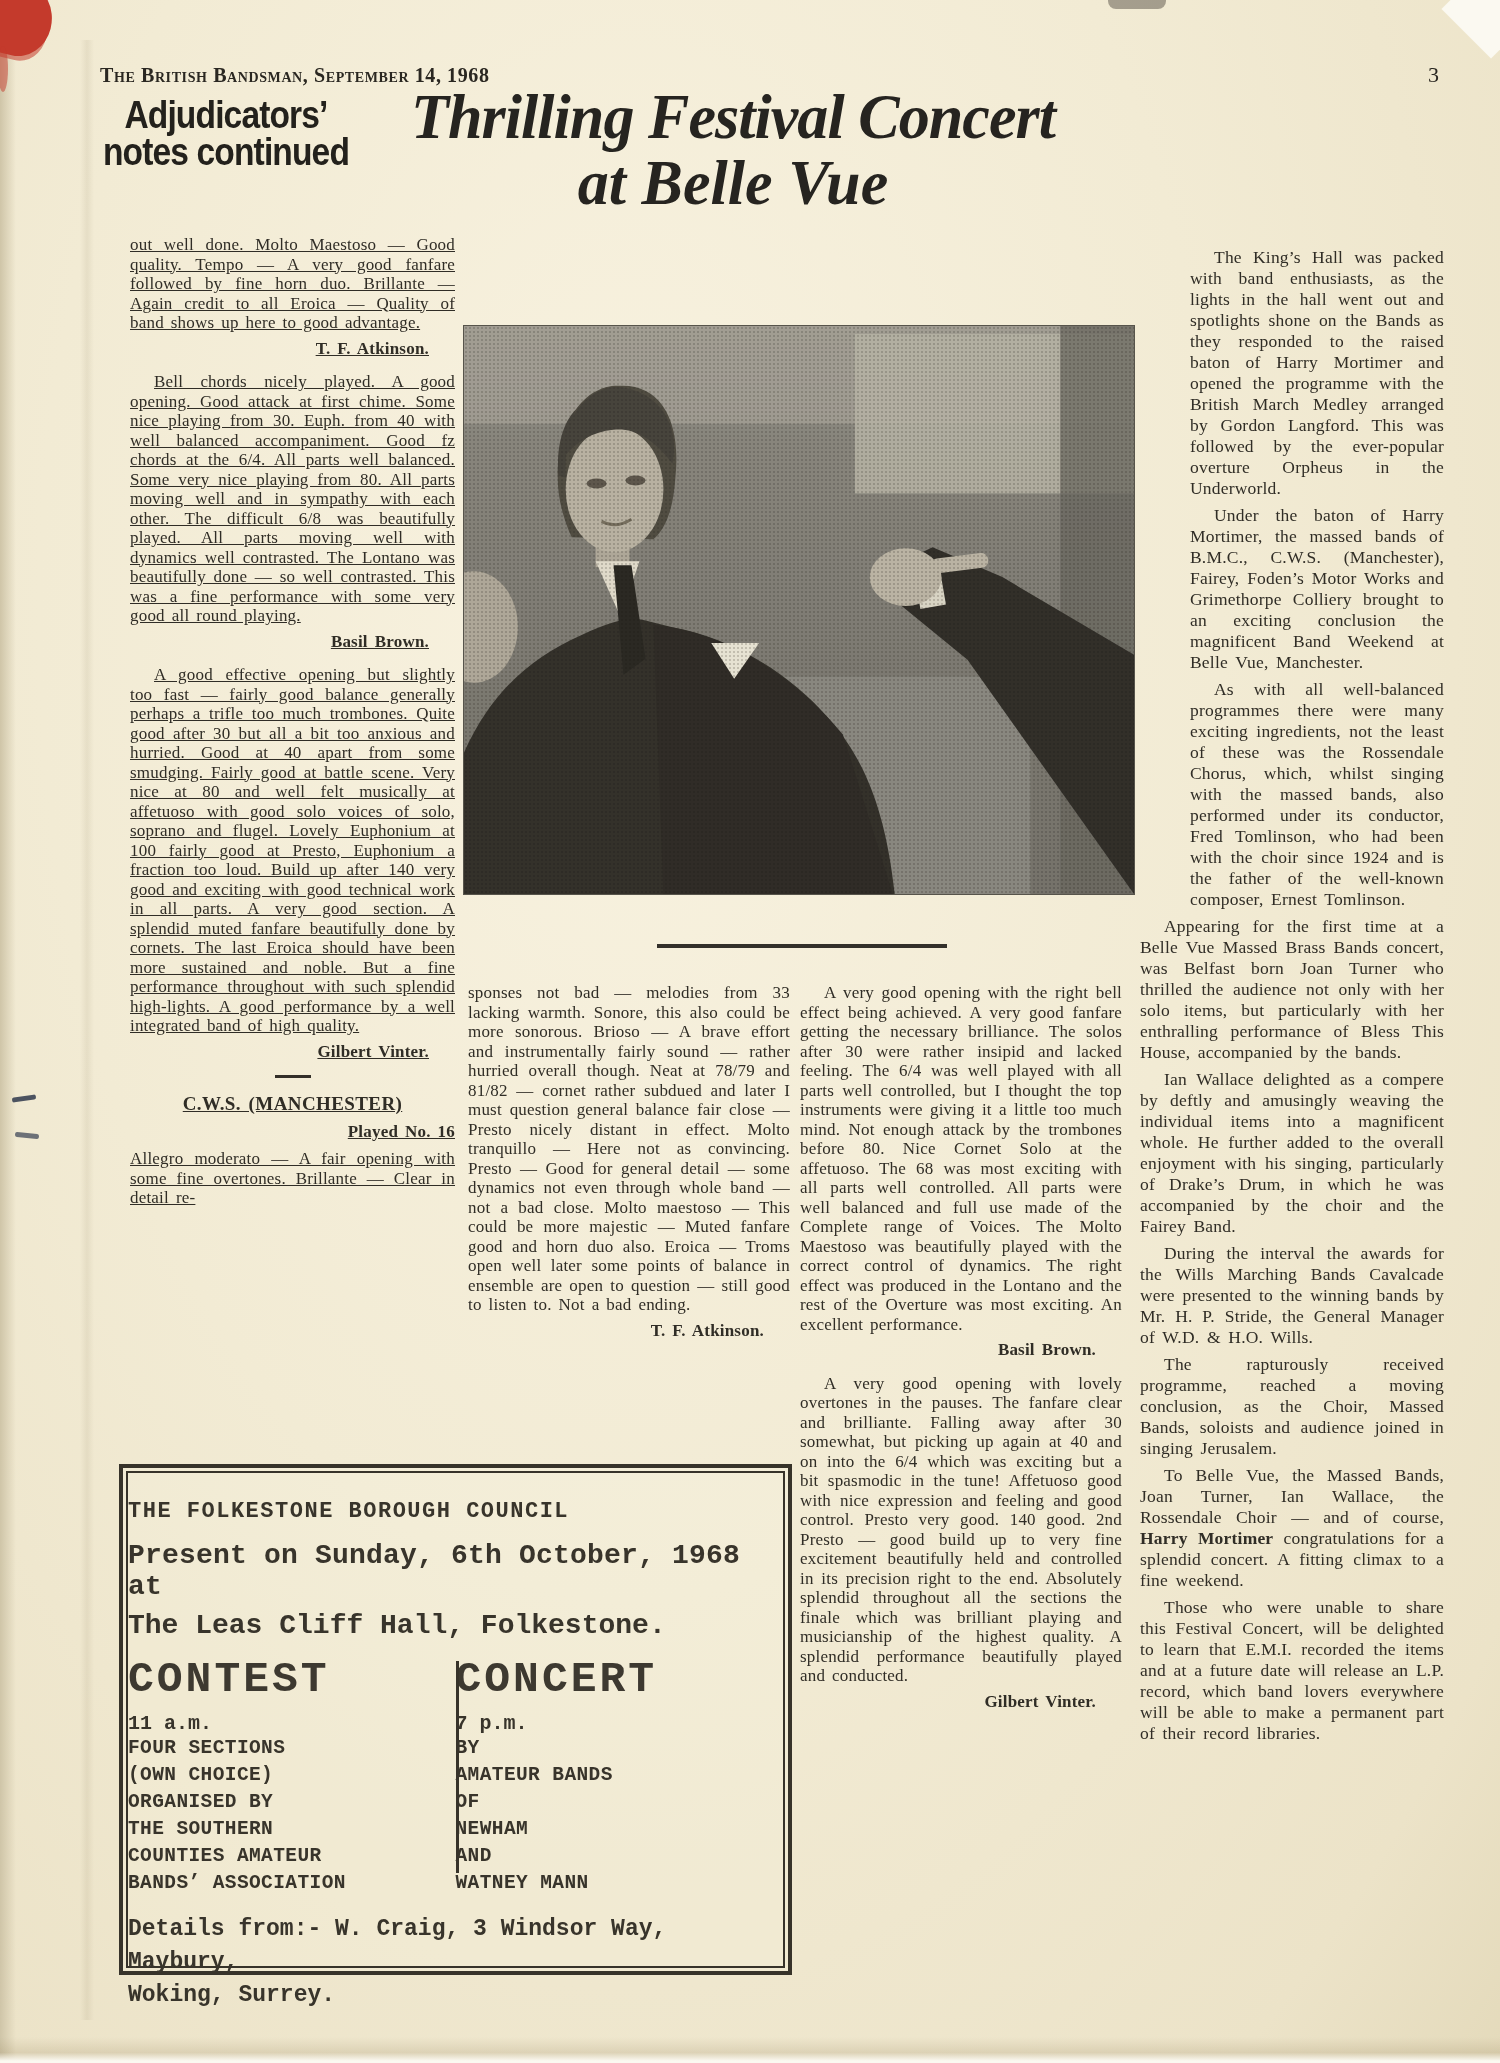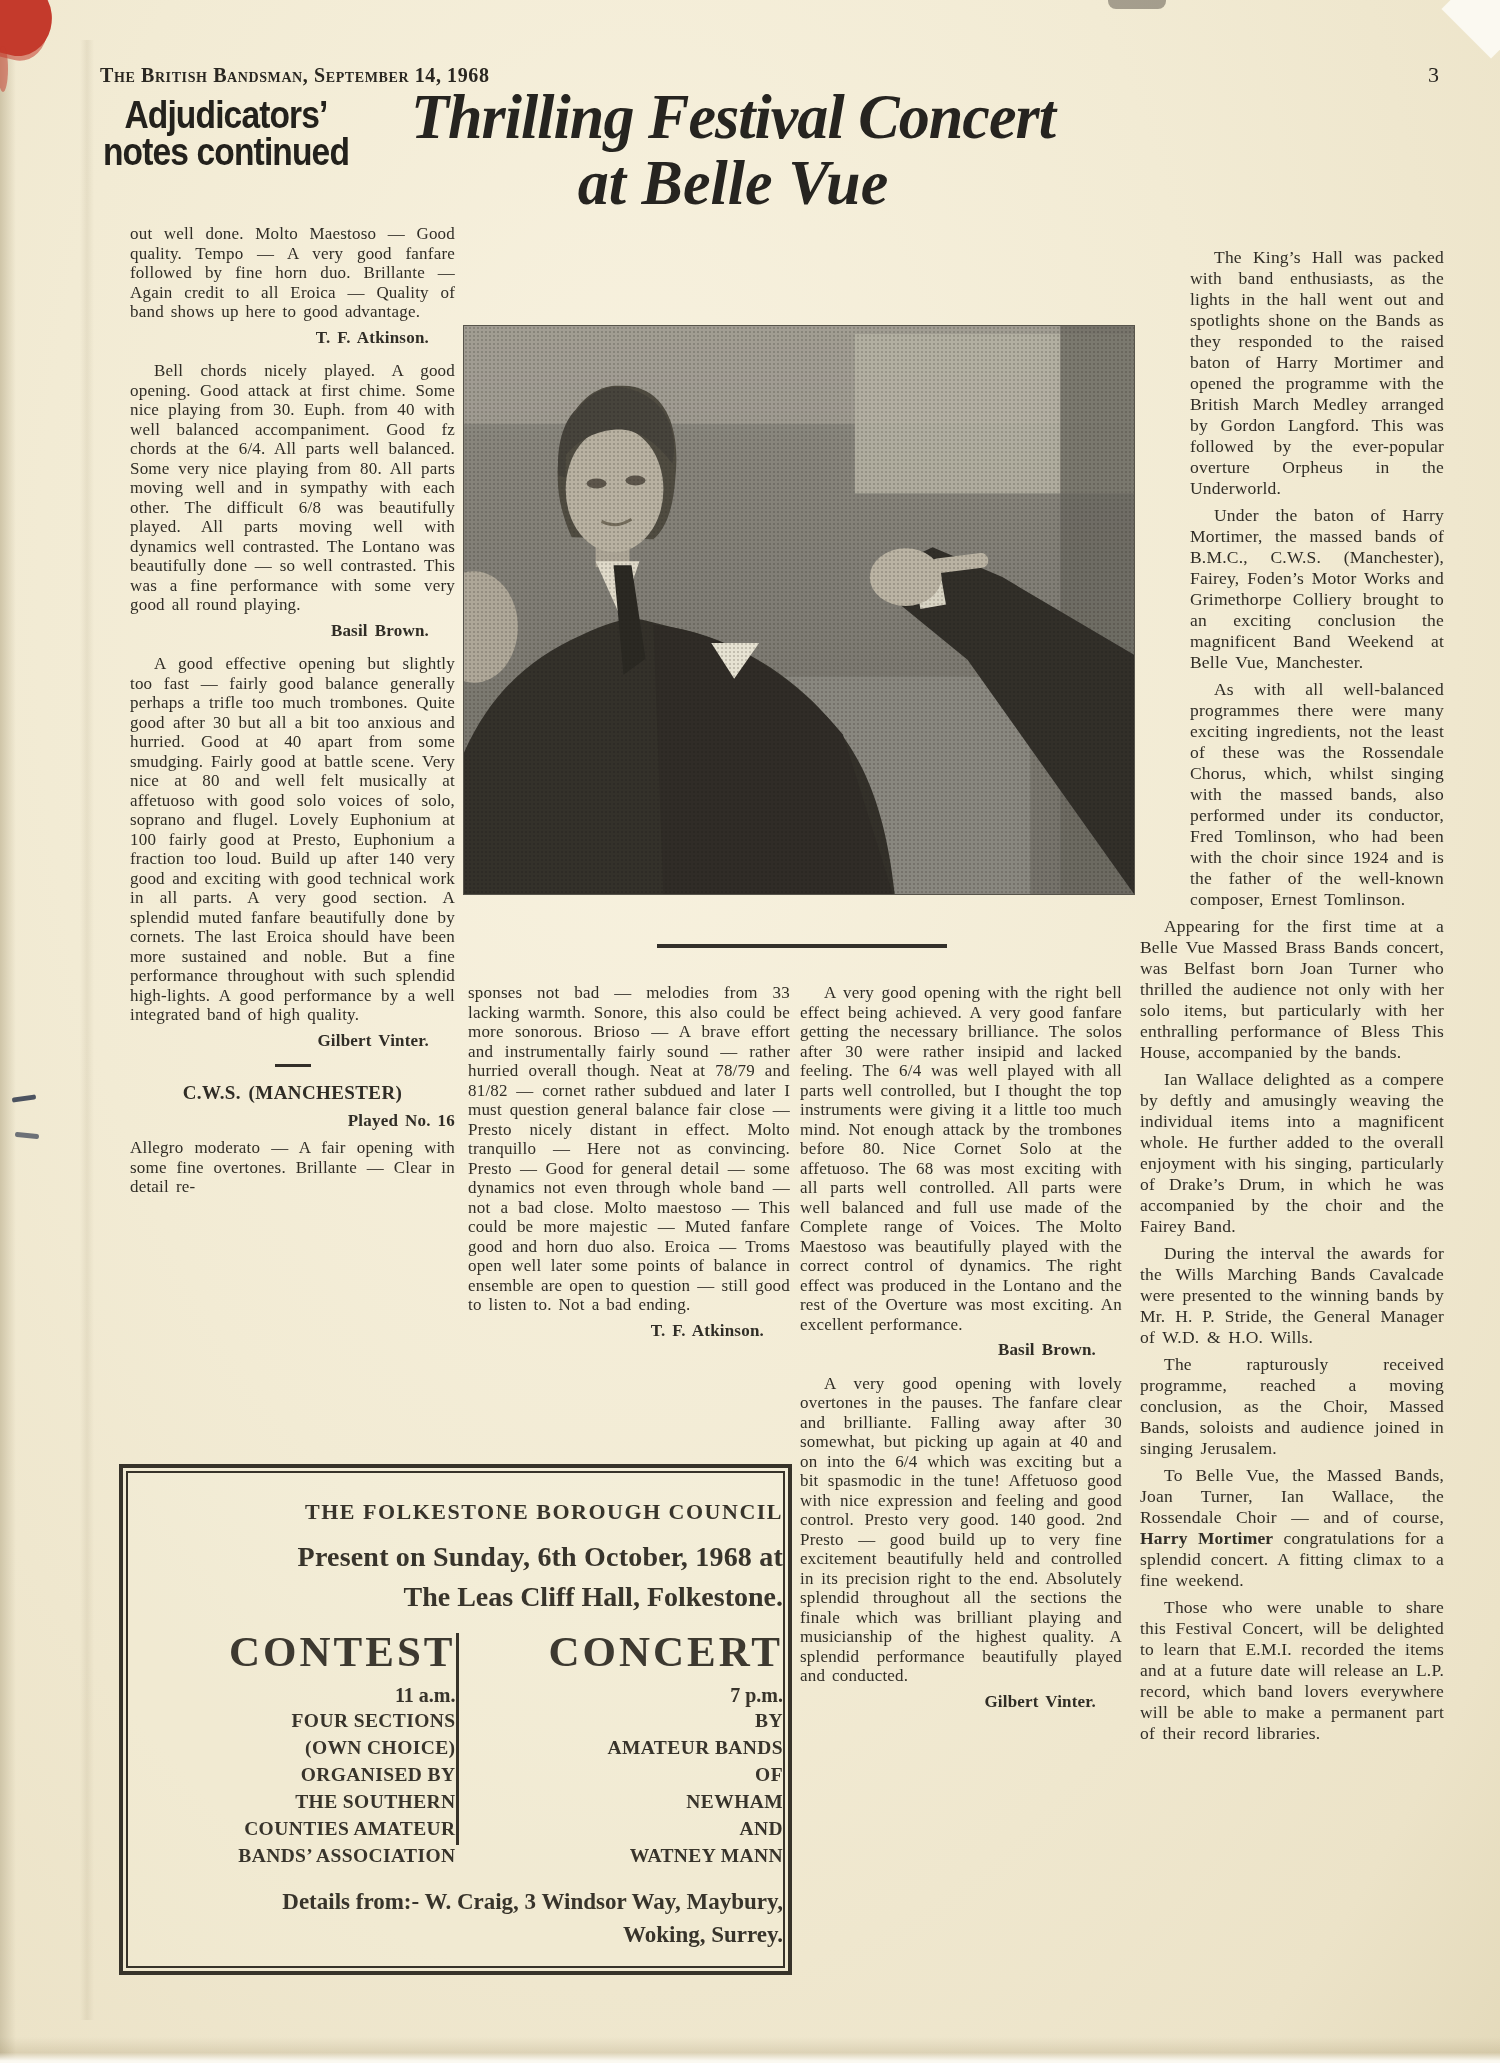--- a/index.html
+++ b/index.html
@@ -49,32 +49,32 @@
   .photo-rule{position:absolute;left:657px;top:944px;width:290px;height:4px;background:#33302a;}
   
   .col{position:absolute;font-size:17px;line-height:19.5px;text-align:justify;
     word-spacing:2.5px;letter-spacing:.2px;color:#302d26;}
   .col p{margin:0 0 6px 0;text-indent:24px;}
   .col p.noindent{text-indent:0;}
   .sig{font-weight:bold;text-align:right;padding-right:26px;margin:2px 0 14px 0;}
   .cws-head{font-weight:bold;text-align:center;font-size:19px;letter-spacing:.4px;margin:4px 0 8px 0;}
   .played{font-weight:bold;font-size:17px;margin:0 0 8px 0;text-align:right;}
   .short-rule{width:36px;height:3px;background:#332f28;margin:14px auto 16px auto;}
-  .col1{left:130px;top:224px;width:325px;height:1224px;overflow:hidden;}
+  .col1{left:130px;top:235px;width:325px;height:1224px;overflow:hidden;text-decoration:underline;}
   .col2{left:468px;top:983px;width:322px;height:476px;overflow:hidden;}
   .col3{left:800px;top:983px;width:322px;height:992px;overflow:hidden;}
   .col4{left:1140px;top:247px;width:304px;height:1660px;overflow:hidden;
     font-size:17.5px;line-height:21px;word-spacing:3px;}
   .col4-photo-spacer{float:left;width:50px;height:668px;}
   .b{font-weight:bold;}
   
   .ad{position:absolute;left:119px;top:1464px;width:673px;height:511px;box-sizing:border-box;
     border:4px solid #37332a;padding:3px;background:rgba(255,252,240,.12);}
   .ad-inner{border:2px solid #37332a;height:100%;box-sizing:border-box;position:relative;
-    text-align:right;color:#38342b;}
+    text-align:left;color:#38342b;font-family:Liberation Mono, monospace;}
   .ad-title{font-weight:bold;font-size:22px;letter-spacing:1.5px;margin-top:26px;}
   .ad-line1{font-weight:bold;font-size:28px;margin-top:16px;letter-spacing:.2px;}
   .ad-line2{font-weight:bold;font-size:28px;margin-top:8px;}
   .ad-cols{display:flex;margin-top:14px;position:relative;}
   .ad-cell{flex:1;}
   .ad-divider{position:absolute;left:50%;top:6px;width:3px;height:212px;background:#37332a;}
   .ad-cell-head{font-size:43px;letter-spacing:3px;font-weight:bold;color:#3d3930;}
   .ad-time{font-weight:bold;font-size:20px;margin-top:8px;}
   .ad-cell-line{font-weight:bold;font-size:19.5px;line-height:27px;letter-spacing:.4px;}
   .ad-details{font-weight:bold;font-size:23px;margin-top:16px;line-height:33px;}

